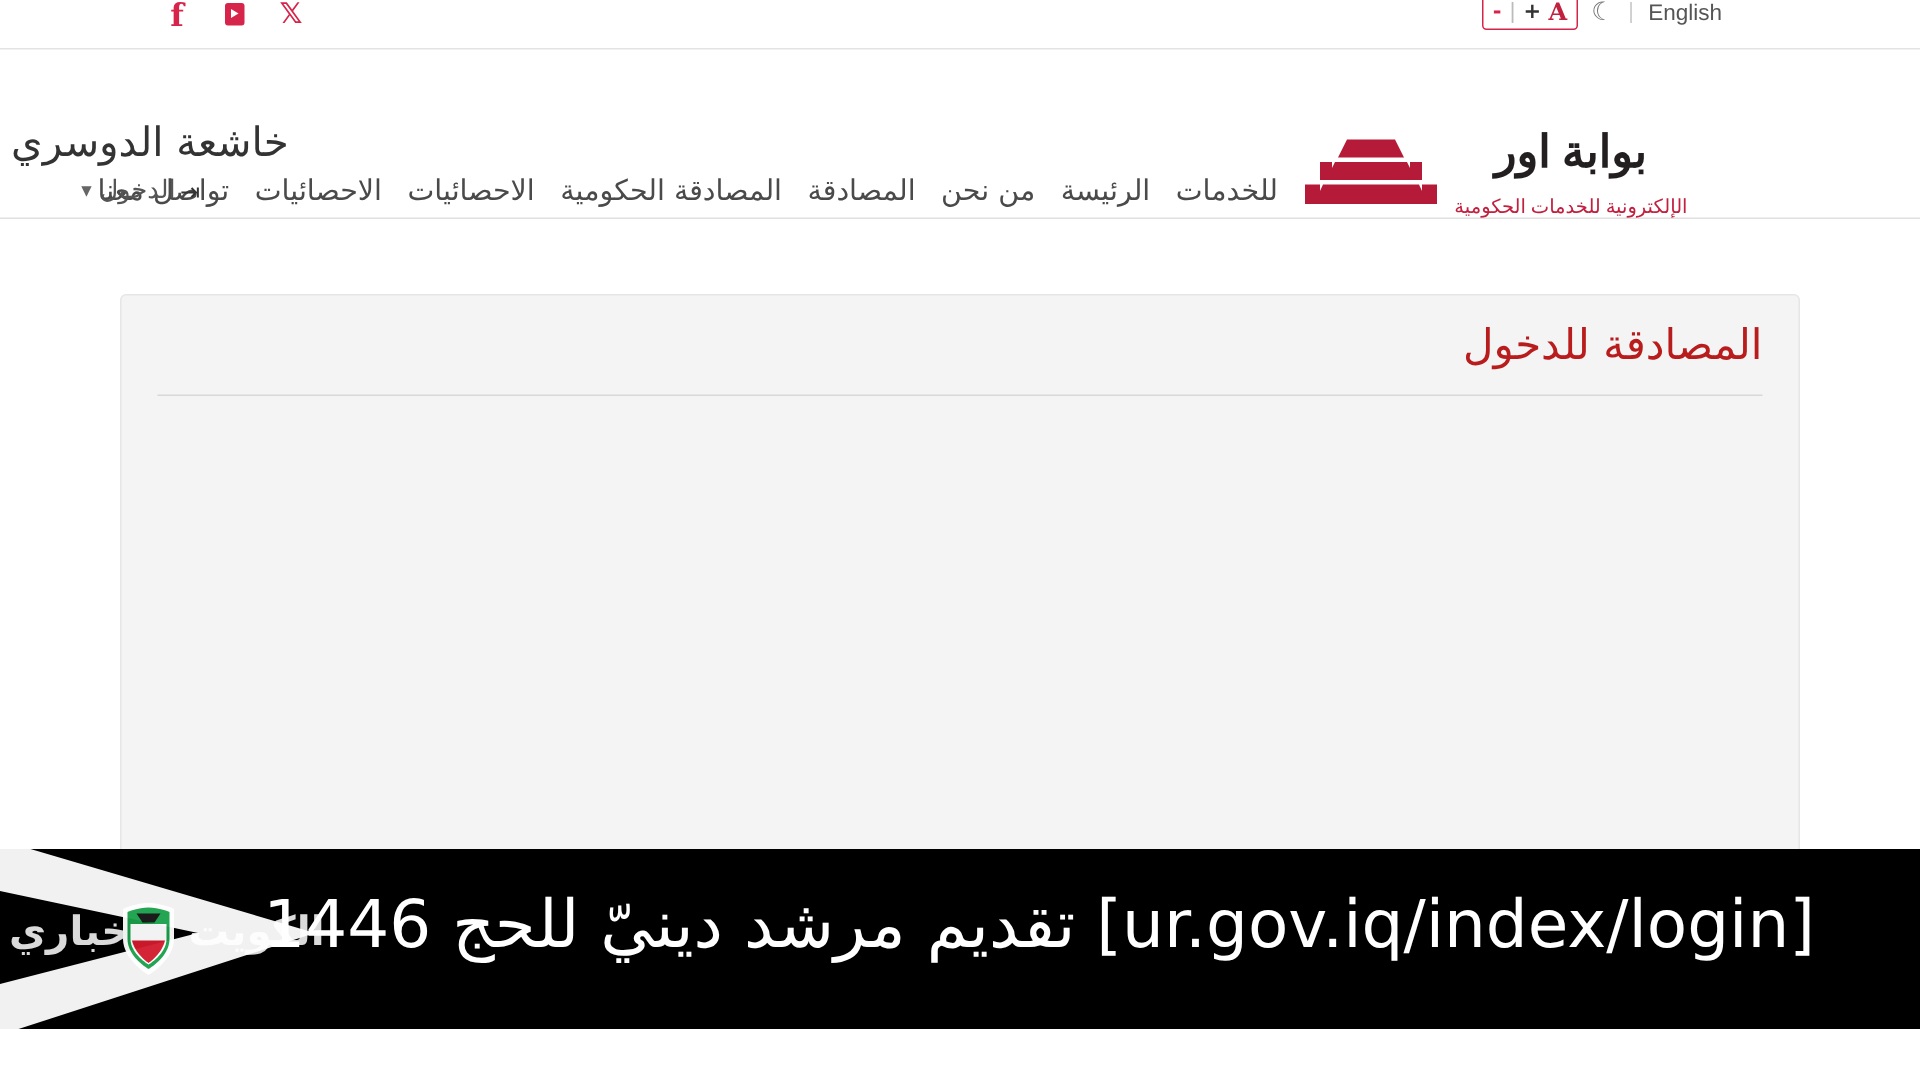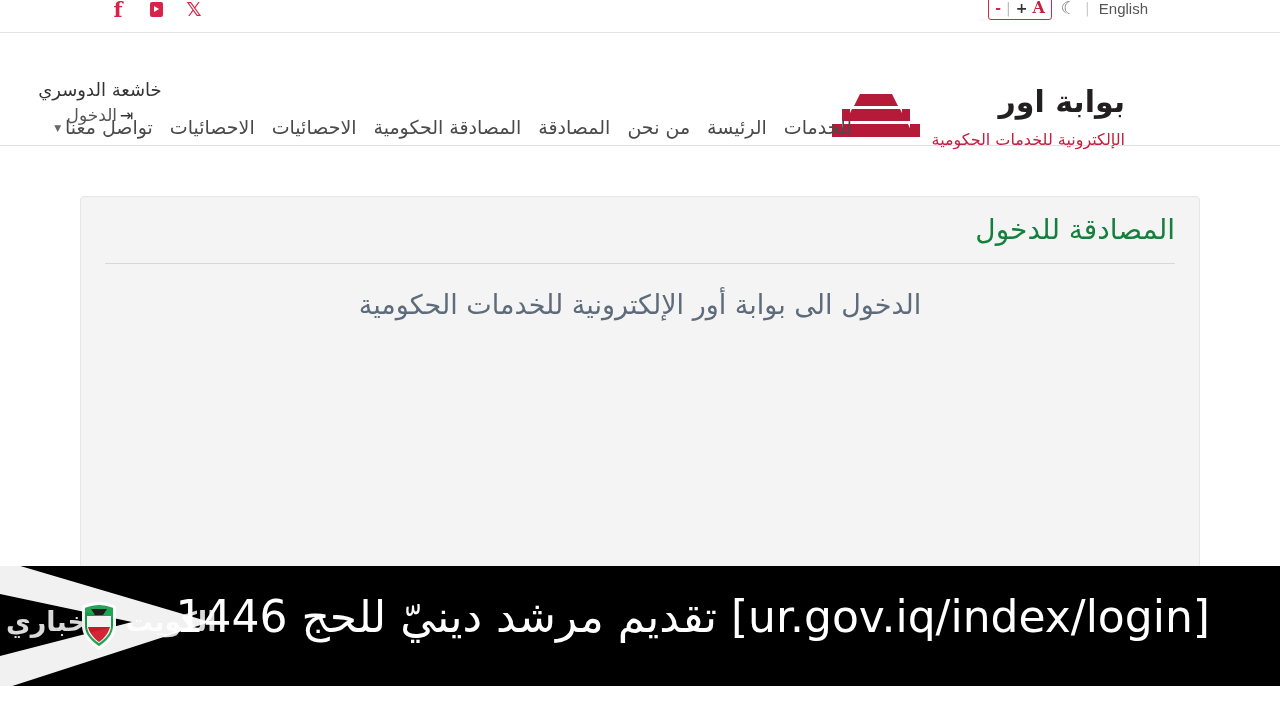--- a/index.html
+++ b/index.html
@@ -89,27 +89,27 @@
     position: absolute; top: 34px; left: 0;
     width: 1280px; height: 112px;
     background: #ffffff;
     border-bottom: 1px solid #e0e0e0;
   }
   .logo-wrap {
     position: absolute; right: 155px; top: 52px;
     display: flex; align-items: center; gap: 10px;
     direction: rtl;
   }
-  .logo-text { text-align: right; }
+  .logo-text { text-align: center; font-family: Liberation Serif, serif; }
   .logo-main {
     font-size: 30px; color: #231f20; font-weight: bold;
     letter-spacing: 1px; line-height: 1.05;
   }
   .logo-sub {
-    font-size: 16px; color: #c2203f; letter-spacing: 0.6px;
+    font-size: 13px; color: #c2203f; letter-spacing: 0.6px;
     margin-top: 12px;
   }
   .ziggurat { width: 92px; height: 58px; display: block; }
 
   .mainnav {
     position: absolute; right: 428px; top: 80px;
     display: flex; direction: rtl; align-items: center;
     gap: 17px;
   }
   .navitem {
@@ -117,42 +117,42 @@
     cursor: pointer; white-space: nowrap;
     line-height: 1.4;
   }
   .navitem .caret { font-size: 9px; color: #666; margin-right: 4px; vertical-align: middle;}
 
   .user-area {
     position: absolute; right: 1085px; top: 44px;
     text-align: center; width: 190px;
   }
   .user-name {
-    font-size: 18px; color: #333; line-height: 1.3;
+    font-size: 27px; color: #333; line-height: 1.3;
     white-space: nowrap;
   }
   .login-link {
     margin-top: 4px;
     font-size: 17px; color: #555;
     display: flex; align-items: center; justify-content: center;
     gap: 3px; cursor: pointer;
   }
   .login-arrow { color: #333; font-size: 16px; }
 
   
   .card {
     position: absolute; left: 80px; top: 196px;
     width: 1120px; height: 520px;
     background: #f4f4f4;
     border: 1px solid #e6e6e6;
     border-radius: 4px;
   }
   .card-title {
     position: absolute; right: 24px; top: 16px;
-    font-size: 28px; color: #15803d;
+    font-size: 28px; color: #b91c1c;
   }
   .card-divider {
     position: absolute; left: 24px; right: 24px; top: 66px;
     height: 1px; background: #d8d8d8;
   }
   .card-heading {
     position: absolute; left: 0; right: 0; top: 92px;
     text-align: center;
     font-size: 27px; color: #5d6b7a;
   }
@@ -304,21 +304,20 @@
       <div class="login-link">
         <span class="login-arrow">⇥</span>
         <span>الدخول</span>
       </div>
     </div>
   </div>
 
   <div class="card">
     <div class="card-title">المصادقة للدخول</div>
     <div class="card-divider"></div>
-    <div class="card-heading">الدخول الى بوابة أور الإلكترونية للخدمات الحكومية</div>
 
     <div class="radio-row">
       <span class="radio-dot"></span>
       <span class="radio-label">الدخول عن طريق رقم الهاتف</span>
     </div>
 
     <div class="form-row r1">
       <div class="field-label">رمز الدولة</div>
       <div class="field-ctrl">
         <span class="sel-value">

